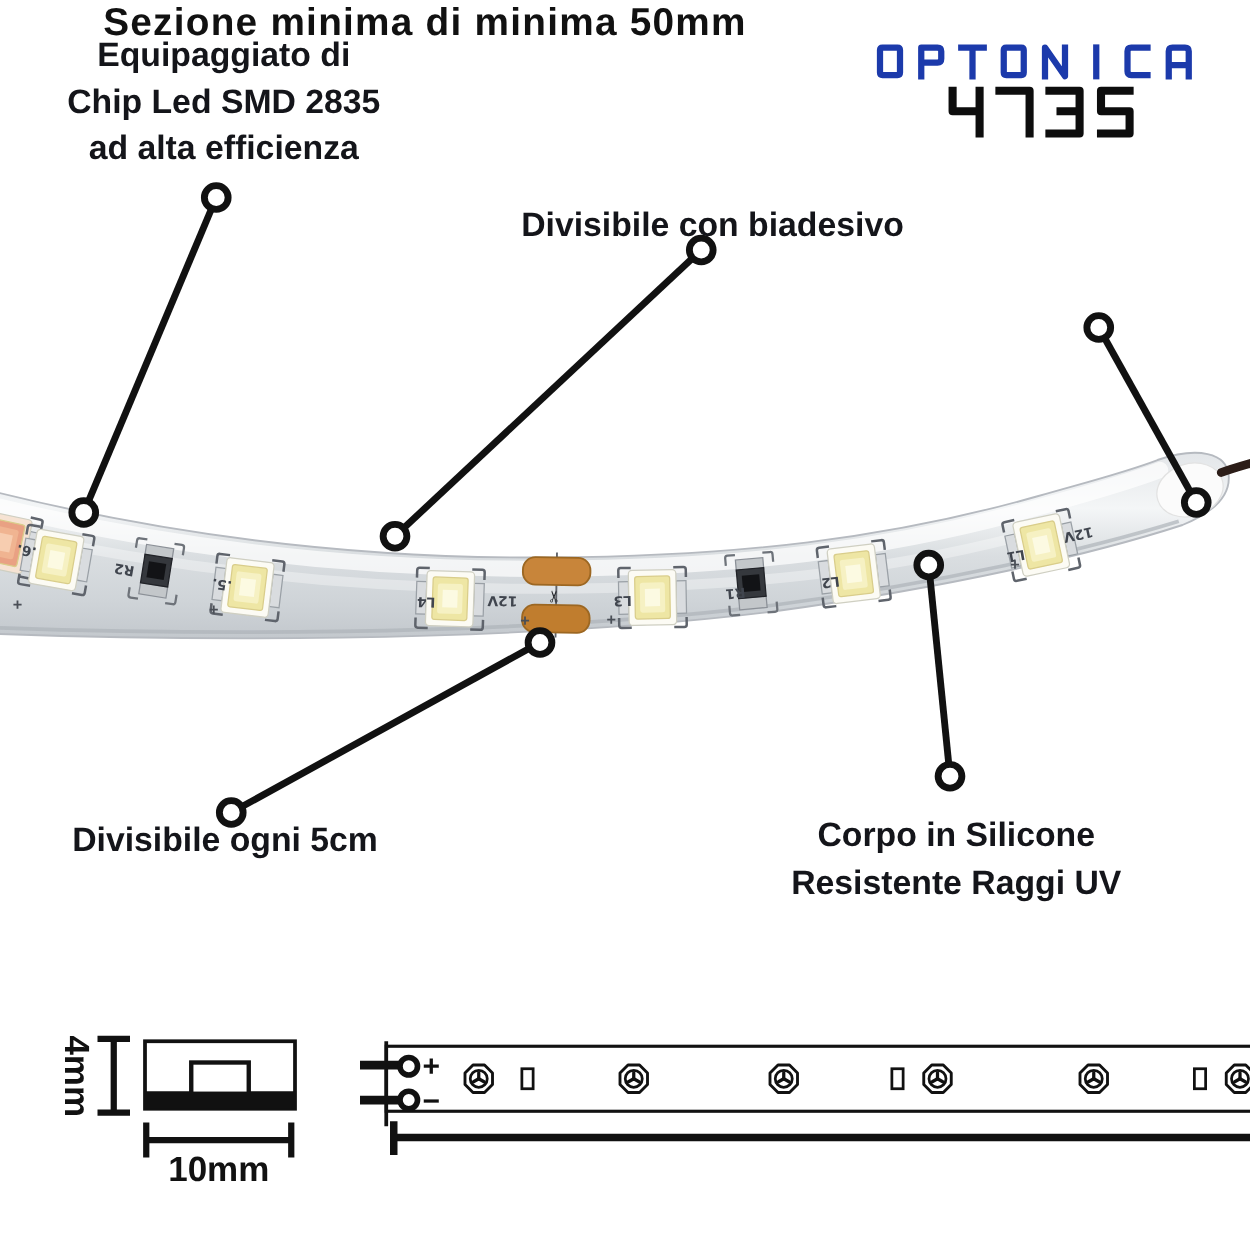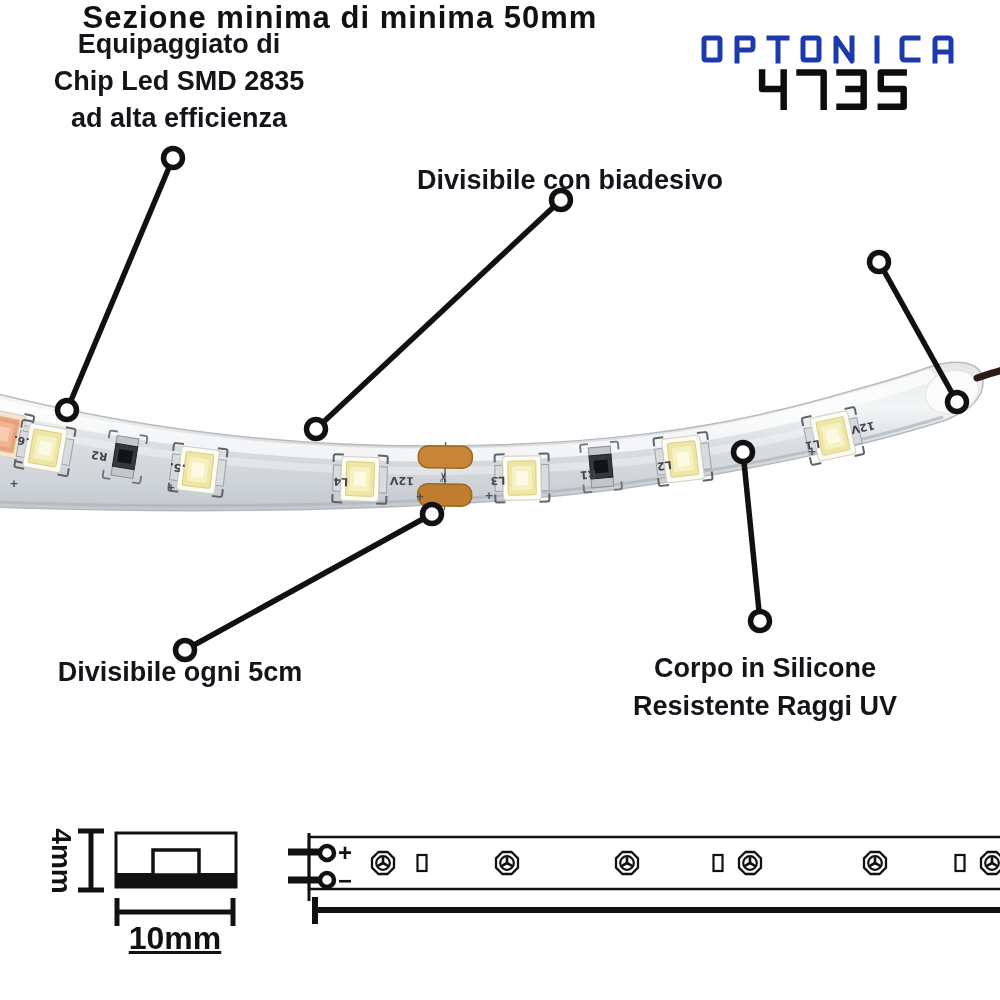--- a/index.html
+++ b/index.html
@@ -7,21 +7,21 @@
           font-family:"Liberation Sans",sans-serif;}
   .poster svg{position:absolute;left:0;top:0;}
   .callout-label{position:absolute;font-weight:700;font-size:27px;line-height:37px;
                  color:#14151a;text-align:center;white-space:pre-line;}
   .dim-label{position:absolute;font-weight:700;color:#111;text-align:center;}
   #cl-chip{left:18px;top:26px;width:322px;text-align:center;}
   #cl-adhesive{left:400px;top:162px;width:340px;}
   #cl-input{left:795px;top:224px;width:170px;}
   #cl-cut{left:40px;top:654px;width:280px;}
   #cl-body{left:618px;top:629px;width:294px;line-height:38px;margin-top:20px;}
-  #label-10mm{left:112px;top:920px;width:126px;font-size:32px;text-decoration:underline;}
+  #label-10mm{left:112px;top:920px;width:126px;font-size:28px;}
   #caption-cut{left:320px;top:920px;width:680px;font-size:31px;letter-spacing:1px;font-weight:700;
                color:#111;text-align:center;}
 </style>
 </head>
 <body>
 
 <div class="poster">
 
   <svg id="fig" width="1000" height="1000" viewBox="0 0 1000 1000">
     <defs>

